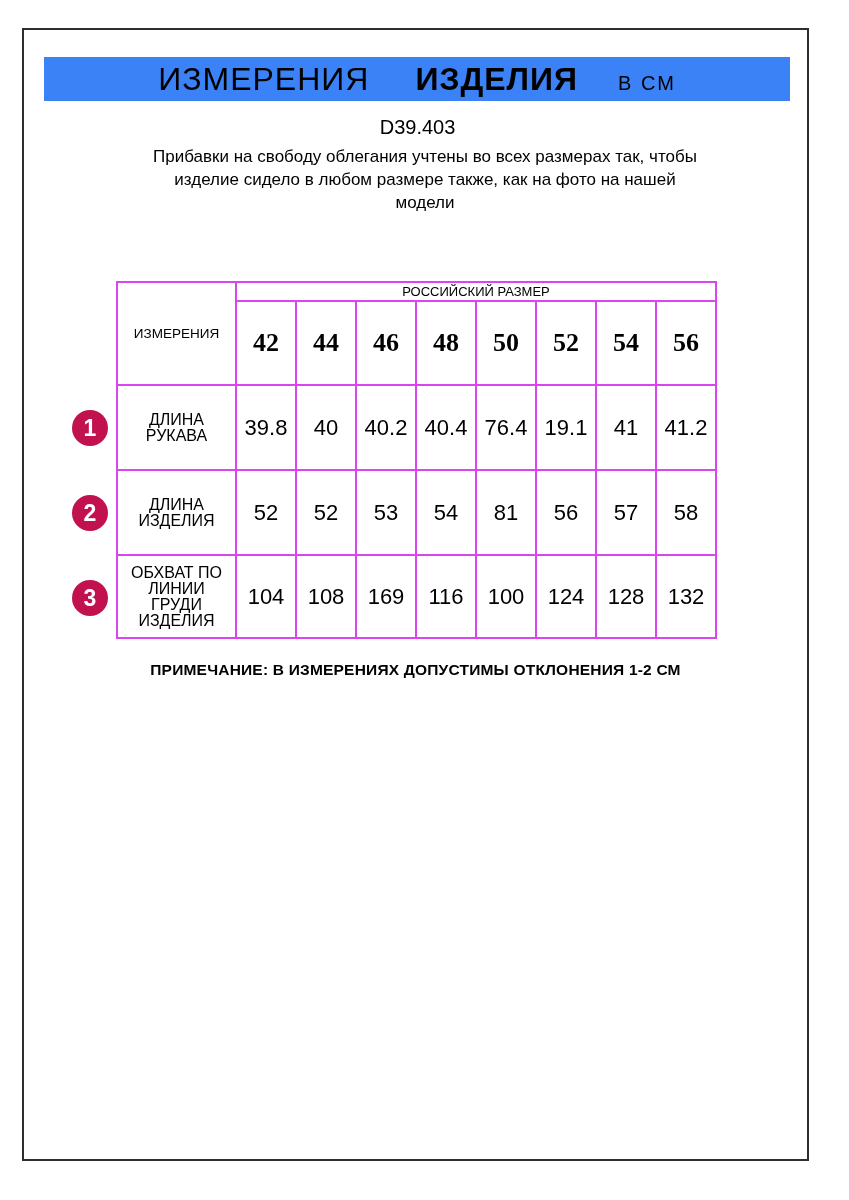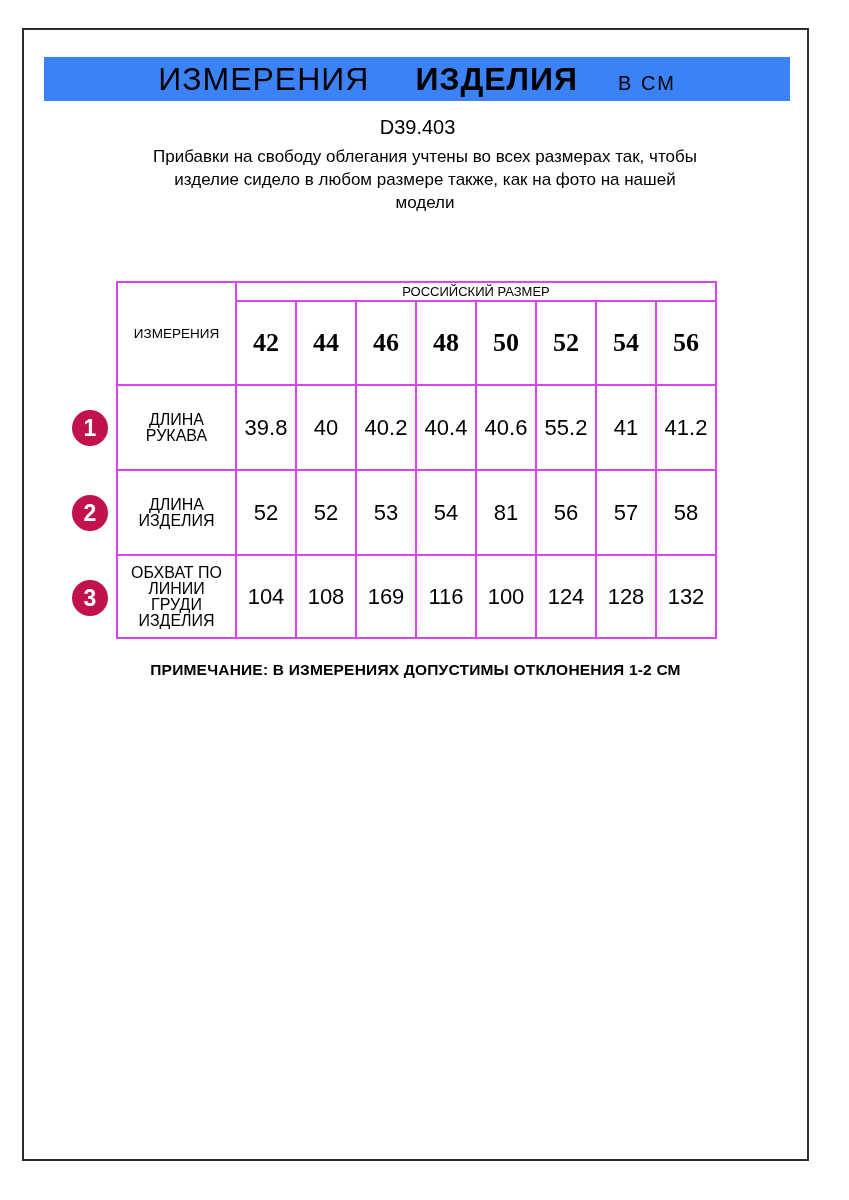--- a/index.html
+++ b/index.html
@@ -140,22 +140,22 @@
         <th class="size-cell">56</th>
       </tr>
   </thead>
   <tbody id="table-body">
       <tr>
         <td class="row-label">ДЛИНА РУКАВА</td>
         <td class="value-cell">39.8</td>
         <td class="value-cell">40</td>
         <td class="value-cell">40.2</td>
         <td class="value-cell">40.4</td>
-        <td class="value-cell">40.6</td>
-        <td class="value-cell">55.2</td>
+        <td class="value-cell">76.4</td>
+        <td class="value-cell">19.1</td>
         <td class="value-cell">41</td>
         <td class="value-cell">41.2</td>
       </tr>
       <tr>
         <td class="row-label">ДЛИНА
 ИЗДЕЛИЯ</td>
         <td class="value-cell">52</td>
         <td class="value-cell">52</td>
         <td class="value-cell">53</td>
         <td class="value-cell">54</td>

